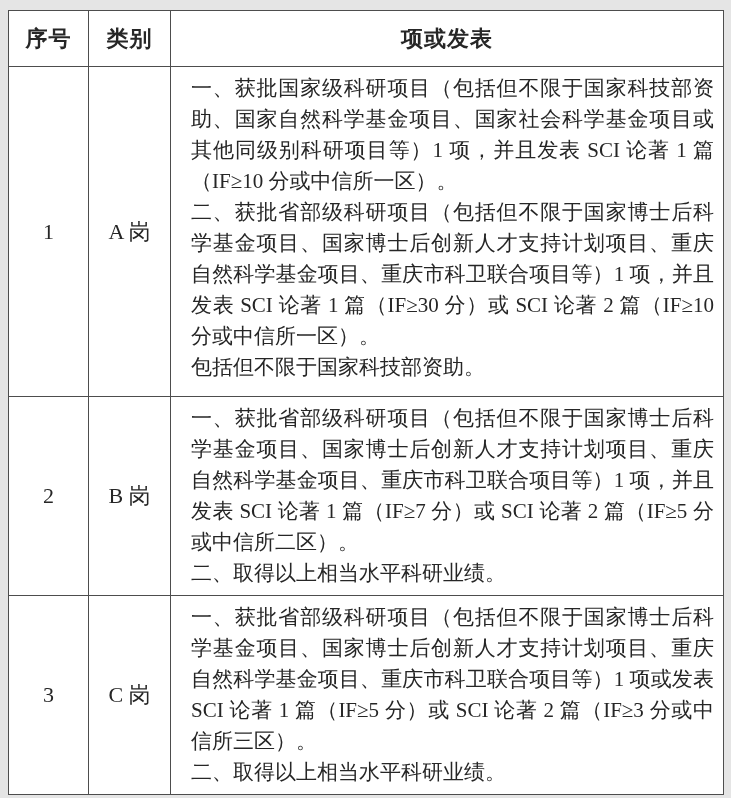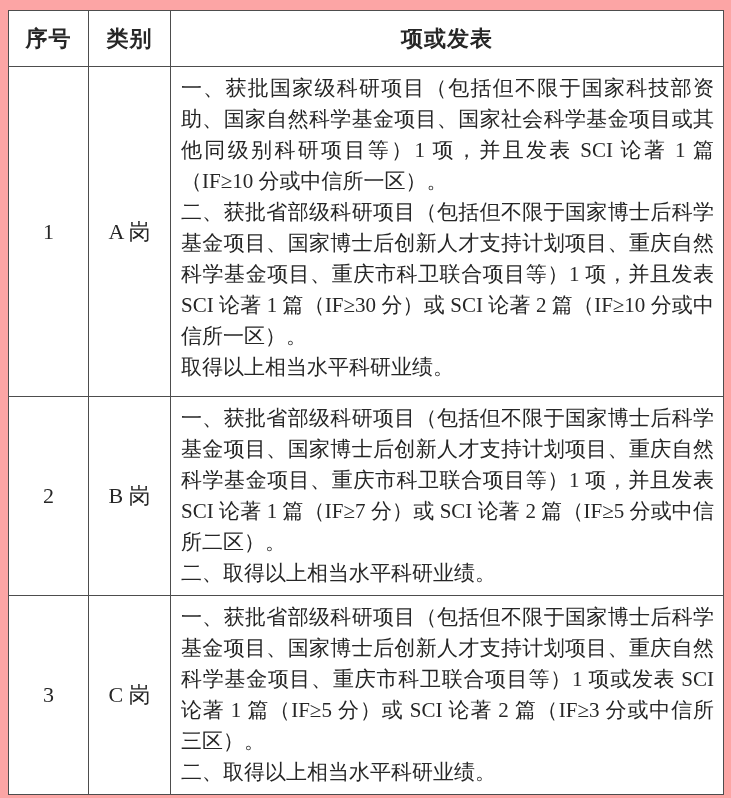--- a/index.html
+++ b/index.html
@@ -4,21 +4,21 @@
 <style>
   html, body {
     margin: 0;
     padding: 0;
     background: #ffffff;
   }
   .page {
     position: relative;
     width: 731px;
     height: 798px;
-    background: #fca5a5;
+    background: #e5e5e5;
     overflow: hidden;
     font-family: "Liberation Serif", "DejaVu Serif", serif;
     color: #262626;
   }
   table.doc-table {
     position: absolute;
     left: 8px;
     top: 10px;
     width: 715px;
     border-collapse: collapse;
@@ -44,21 +44,21 @@
     vertical-align: middle;
     letter-spacing: 1px;
   }
   td.no-cell, td.cat-cell {
     font-size: 22px;
     text-align: center;
     vertical-align: middle;
   }
   td.cond-cell {
     vertical-align: top;
-    padding: 6px 9px 6px 10px;
+    padding: 6px 9px 6px 20px;
     margin-left: 20px;
   }
   td.cond-cell p {
     margin: 0;
     font-size: 21px;
     line-height: 31px;
     text-align: justify;
     text-justify: inter-character;
   }
 </style>
@@ -77,21 +77,21 @@
       <th class="hcell">序号</th>
       <th class="hcell">类别</th>
       <th class="hcell">项或发表</th>
     </tr>
     <tr class="row-1">
       <td class="no-cell">1</td>
       <td class="cat-cell">A 岗</td>
       <td class="cond-cell">
         <p>一、获批国家级科研项目（包括但不限于国家科技部资助、国家自然科学基金项目、国家社会科学基金项目或其他同级别科研项目等）1 项，并且发表 SCI 论著 1 篇（IF≥10 分或中信所一区）。</p>
         <p>二、获批省部级科研项目（包括但不限于国家博士后科学基金项目、国家博士后创新人才支持计划项目、重庆自然科学基金项目、重庆市科卫联合项目等）1 项，并且发表 SCI 论著 1 篇（IF≥30 分）或 SCI 论著 2 篇（IF≥10 分或中信所一区）。</p>
-        <p>取得以上相当水平科研业绩。</p>
+        <p>包括但不限于国家科技部资助。</p>
       </td>
     </tr>
     <tr class="row-2">
       <td class="no-cell">2</td>
       <td class="cat-cell">B 岗</td>
       <td class="cond-cell">
         <p>一、获批省部级科研项目（包括但不限于国家博士后科学基金项目、国家博士后创新人才支持计划项目、重庆自然科学基金项目、重庆市科卫联合项目等）1 项，并且发表 SCI 论著 1 篇（IF≥7 分）或 SCI 论著 2 篇（IF≥5 分或中信所二区）。</p>
         <p>二、取得以上相当水平科研业绩。</p>
       </td>
     </tr>

